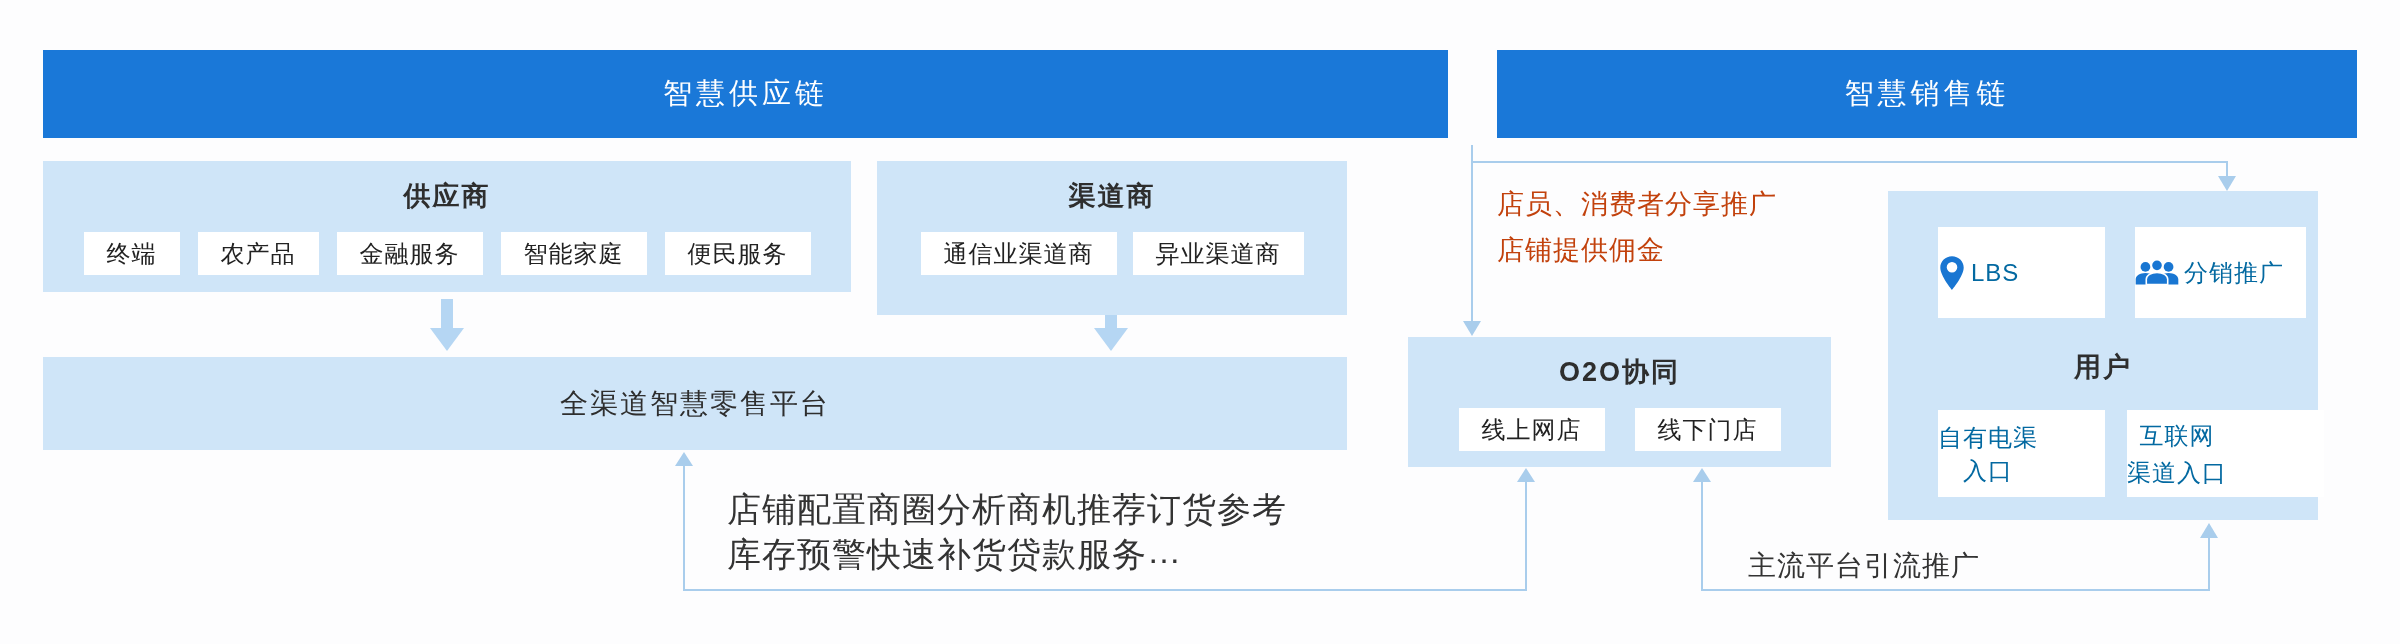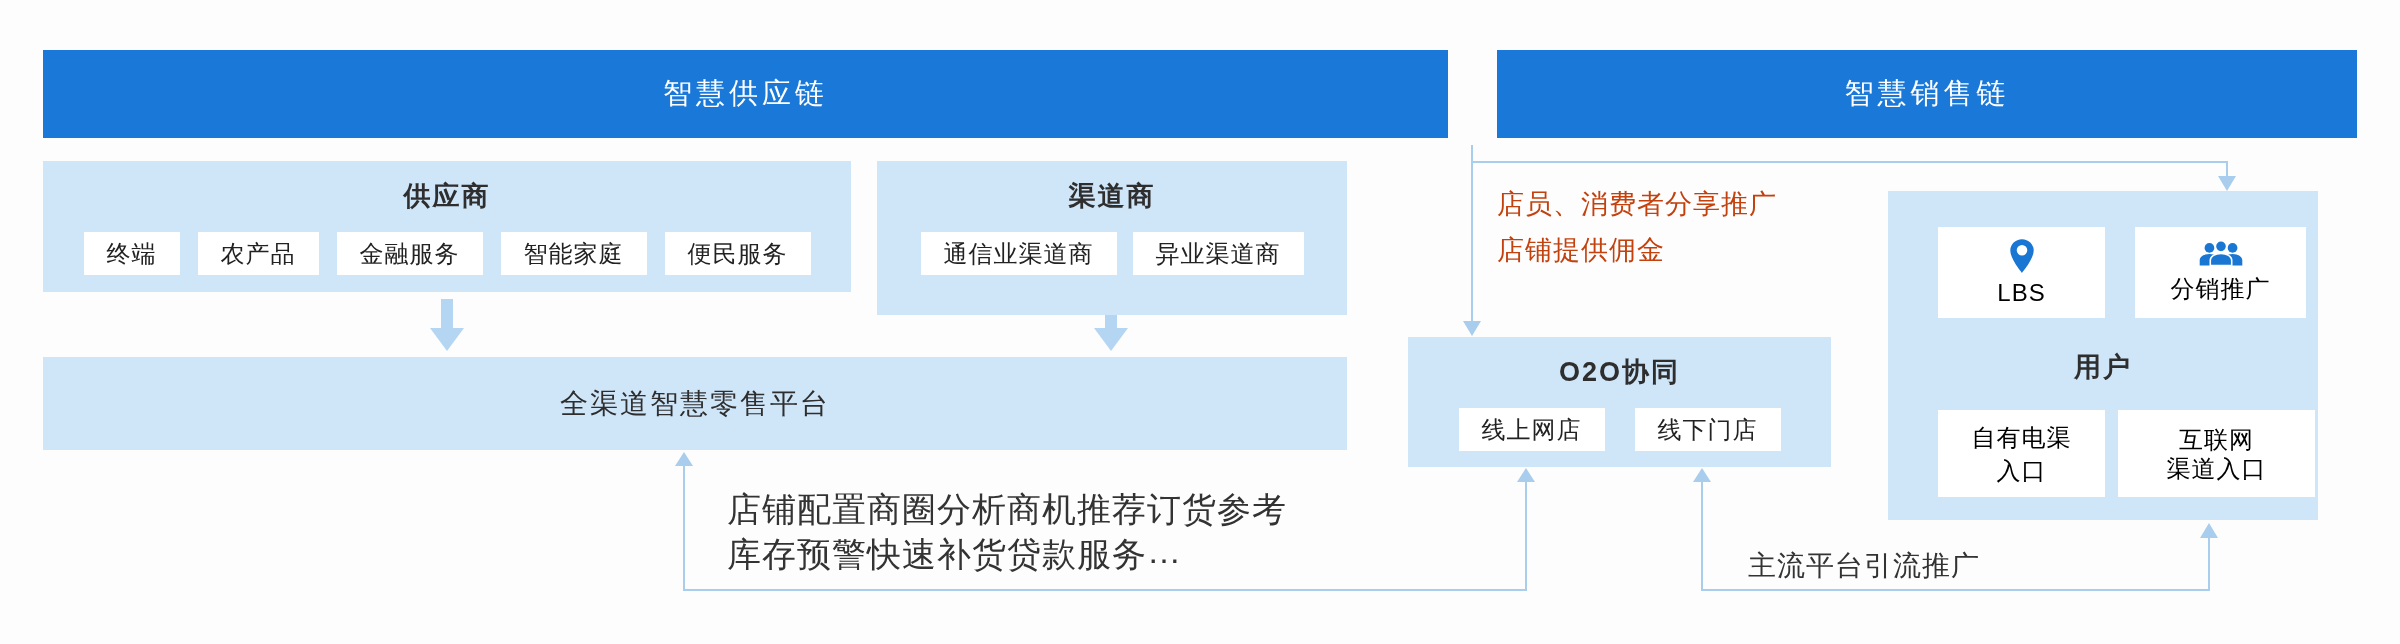--- a/index.html
+++ b/index.html
@@ -44,29 +44,29 @@
   }
   #platform-bar{
     position:absolute;left:43px;top:357px;width:1304px;height:93px;
     background:var(--panel-blue);display:flex;align-items:center;justify-content:center;
     font-size:28px;letter-spacing:2px;color:#2e2e2e;
   }
   .feat-row{position:absolute;display:flex;font-size:34px;color:#333;letter-spacing:1px;}
   #features-line1{left:727px;top:487px;}
   #features-line2{left:727px;top:532px;}
   .cell{
-    position:absolute;background:#fff;display:flex;flex-direction:column;
-    align-items:center;justify-content:center;font-size:24px;color:#000000;
+    position:absolute;background:#fff;display:flex;flex-direction:row;
+    align-items:center;font-size:24px;color:#0369a1;
     text-align:center;letter-spacing:1px;
   }
   #cell-lbs{left:50px;top:36px;width:167px;height:91px;gap:5px;}
   #cell-dist{left:247px;top:36px;width:171px;height:91px;gap:5px;}
   #user-title{top:158px;}
   #cell-own{left:50px;top:219px;width:167px;height:87px;line-height:33px;white-space:pre-line;}
-  #cell-net{left:230px;top:219px;width:197px;height:87px;line-height:29px;white-space:pre-line;}
+  #cell-net{left:239px;top:219px;width:197px;height:87px;line-height:37px;white-space:pre-line;}
   #anno-share{position:absolute;left:1497px;top:181px;font-size:27px;line-height:46px;color:#c2410c;letter-spacing:1px;}
   #anno-platform{position:absolute;left:1748px;top:547px;font-size:28px;color:#333;letter-spacing:1px;}
   .icon svg{display:block;}
 </style>
 </head>
 <body>
 
 <div class="canvas">
 
   <svg class="overlay" width="2400" height="644" viewBox="0 0 2400 644" aria-hidden="true">

